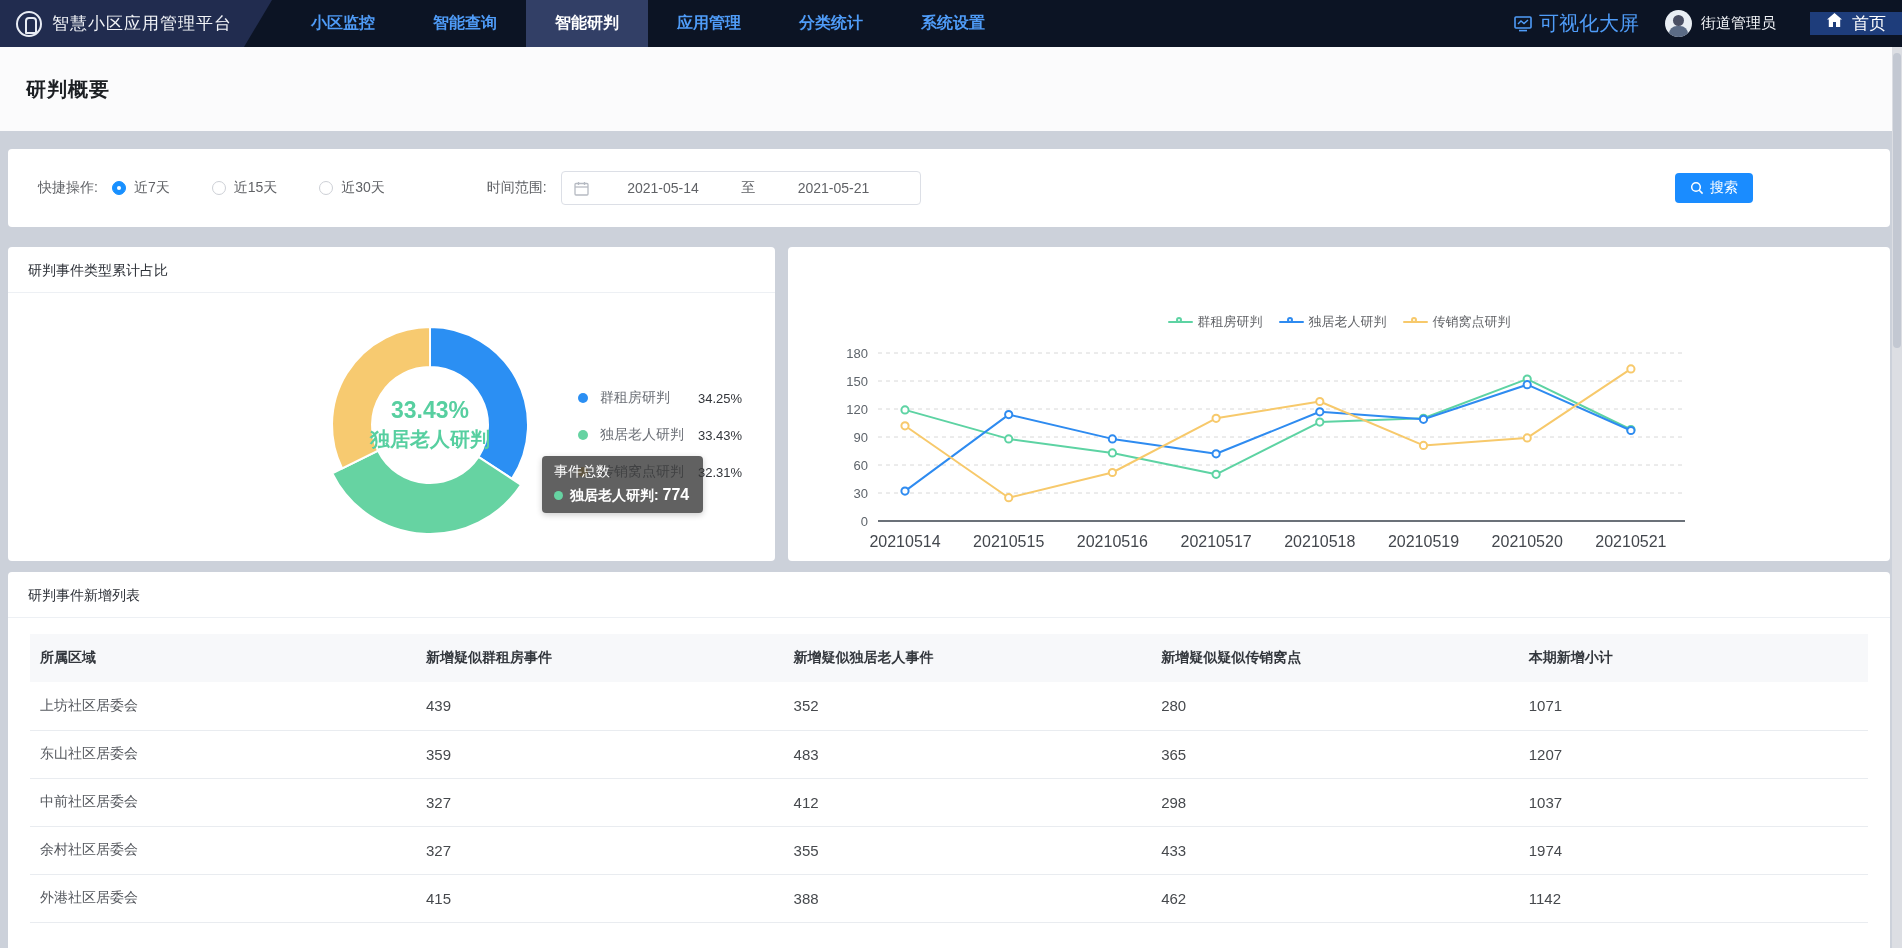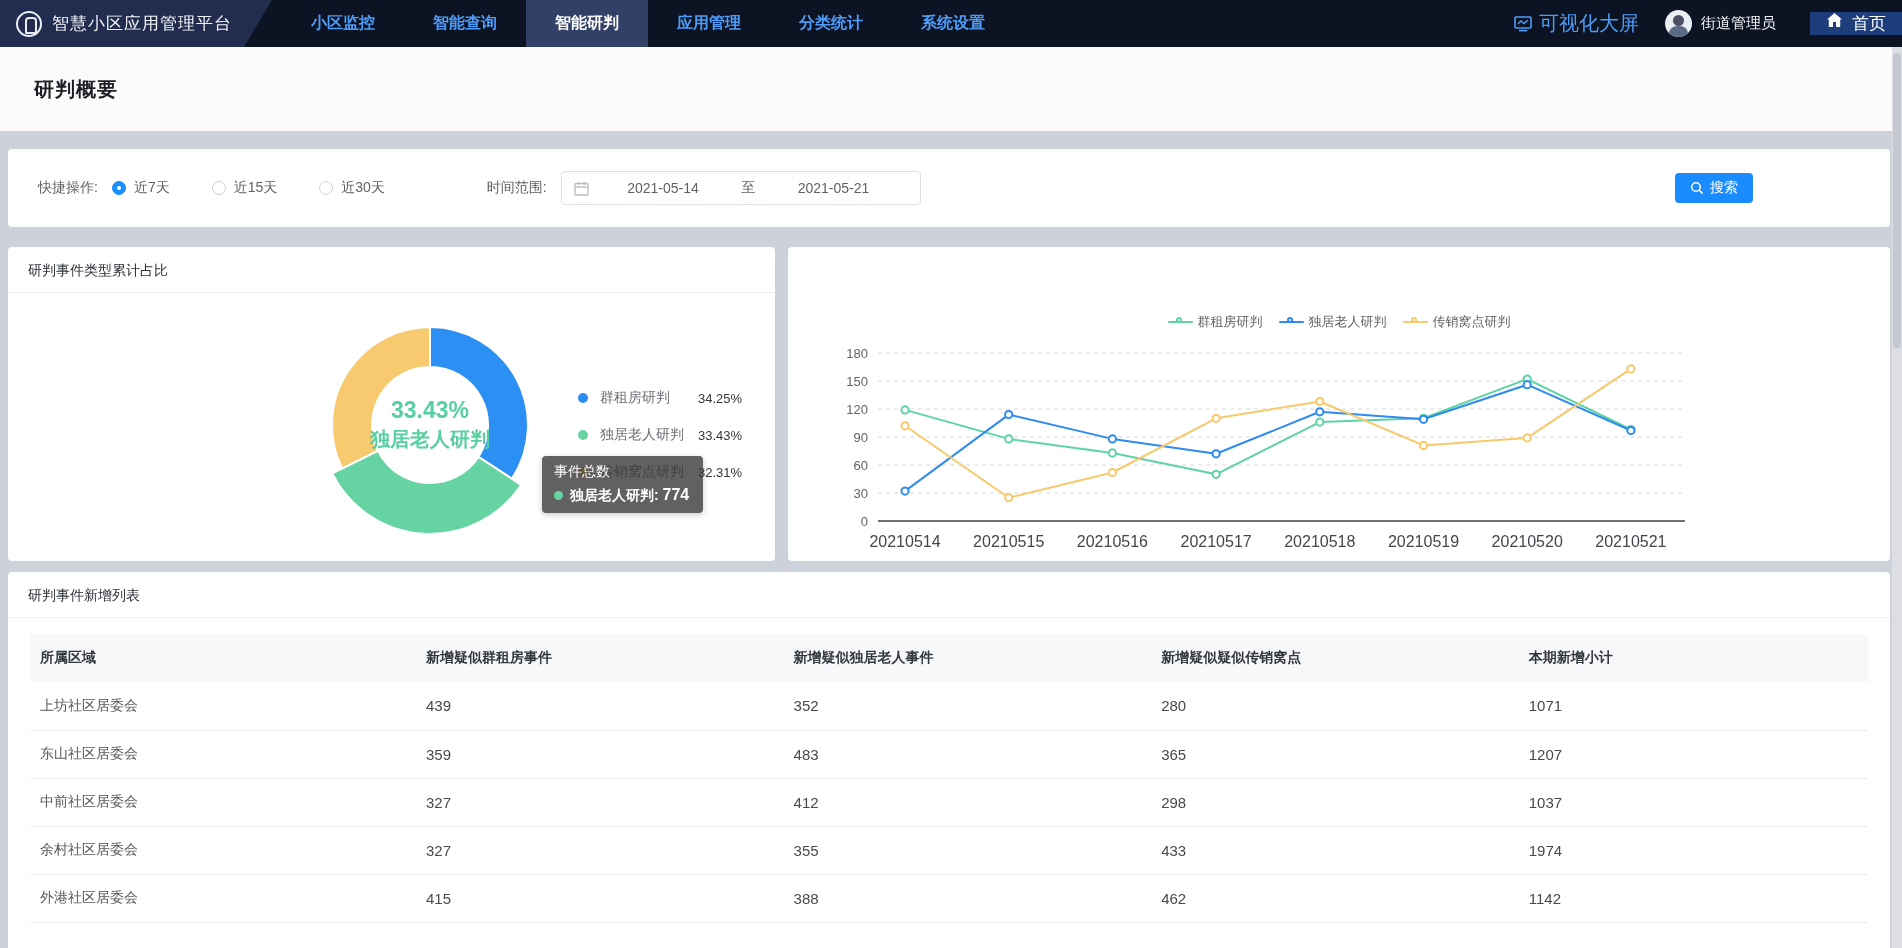--- a/index.html
+++ b/index.html
@@ -19,21 +19,21 @@
   .nav-item.active { background:#323f66; color:#ffffff; }
   .nav-right { margin-left:auto; display:flex; align-items:center; }
   .viz-link { display:flex; align-items:center; gap:7px; color:#4f9cf8; font-size:20px; margin-right:26px; cursor:pointer; }
   .user-box { display:flex; align-items:center; gap:9px; color:#f2f4f8; font-size:15px; margin-right:34px; }
   .avatar { width:27px; height:27px; border-radius:50%; background:#e9eef3; position:relative; overflow:hidden; }
   .avatar::before { content:""; position:absolute; left:8px; top:5px; width:11px; height:11px; border-radius:50%; background:#4a4f63; }
   .avatar::after { content:""; position:absolute; left:4px; top:16px; width:19px; height:12px; border-radius:8px 8px 0 0; background:#5b6b85; }
   .home-btn { display:flex; align-items:flex-start; gap:9px; background:#1e3d7b; color:#fff; font-size:17px; padding:0 16px; cursor:pointer; }
 
   
-  .title-bar { height:84px; background:#fbfbfc; display:flex; align-items:center; padding-left:34px; }
+  .title-bar { height:84px; background:#fbfbfc; display:flex; align-items:center; padding-left:26px; }
   .page-title { font-size:20px; font-weight:700; color:#1c1f23; letter-spacing:1px; }
 
   
   .main { padding:18px 12px 0 8px; }
   .panel { background:#fff; border-radius:4px; }
   .panel-header { height:46px; line-height:46px; padding:0 20px; font-size:14px; color:#2b2f36; border-bottom:1px solid #edf0f4; }
 
   
   .filter-panel { height:78px; margin-bottom:20px; position:relative; display:flex; align-items:center; padding-left:30px; }
   .filter-label { font-size:14px; color:#606266; }

